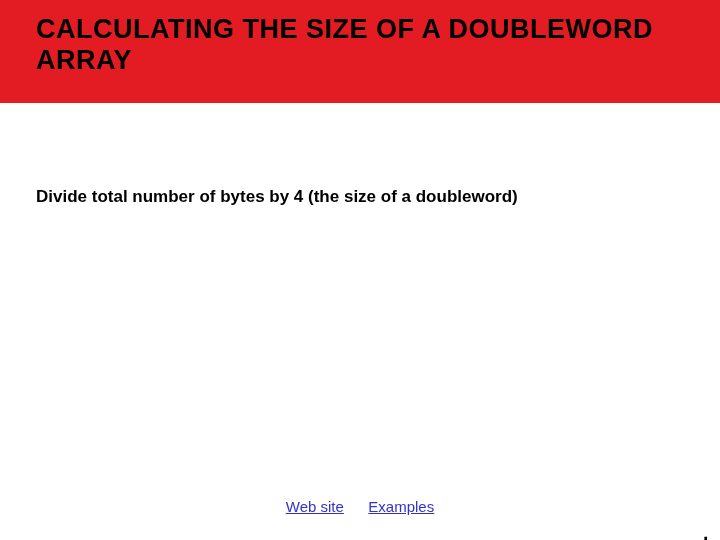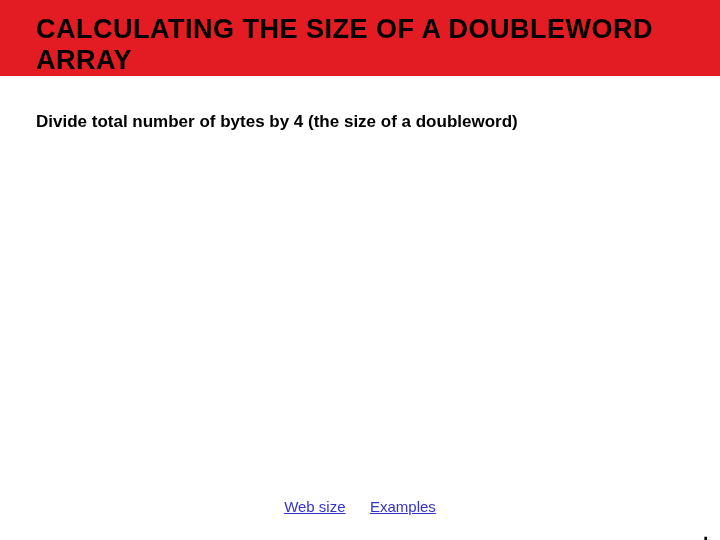--- a/index.html
+++ b/index.html
@@ -1,20 +1,20 @@
 <!DOCTYPE html>
 <html><head>
 <meta charset="utf-8">
 <style>
   * { margin: 0; padding: 0; box-sizing: border-box; }
   html, body { width: 720px; height: 540px; background: #fff; font-family: Arial, Helvetica, sans-serif; overflow: hidden; }
   .slide { position: relative; width: 720px; height: 540px; }
-  .title-band { background: #e31b23; padding: 14px 36px 0 36px; }
+  .title-band { background: #e31b23; padding: 14px 36px 27px 36px; }
   .title-text { font-family: "Arial Black", Arial, sans-serif; font-weight: 900; font-size: 27px; line-height: 1.15; color: #000; letter-spacing: 0.5px; }
-  .body-area { padding: 36px 36px 0 36px; }
+  .body-area { padding: 36px 36px 0 36px; margin-top: 48px; }
   .body-text { font-size: 17px; font-weight: 700; color: #000; }
   .code-box { margin: 58px auto 0 auto; width: 460px; border: 1.5px solid #000; background: #fff; padding: 10px 14px 14px 14px; }
   .code-line { font-family: "Courier New", Courier, monospace; font-size: 17px; font-weight: 700; color: #000; white-space: pre; line-height: 1.25; }
   .links { position: absolute; bottom: 24px; left: 0; width: 100%; text-align: center; }
   .link { display: inline-block; font-size: 15px; color: #3333cc; text-decoration: underline; margin: 0 10px; cursor: pointer; }
   .page-num { position: absolute; right: 6px; bottom: 4px; transform: rotate(-90deg); transform-origin: right bottom; font-family: "Arial Black", Arial, sans-serif; font-weight: 900; font-size: 26px; color: #000; }
 </style>
 </head>
 <body>
 
@@ -23,19 +23,19 @@
   <div class="title-band">
     <div class="title-text">CALCULATING THE SIZE OF A DOUBLEWORD ARRAY</div>
   </div>
 
   <div class="body-area">
     <div class="body-text">Divide total number of bytes by 4 (the size of a doubleword)</div>
 
   </div>
 
   <div class="links">
-    <a class="link">Web size</a>
+    <a class="link">Web site</a>
     <a class="link">Examples</a>
   </div>
 
   <div class="page-num">51</div>
 
 </div>
 
 </body></html>

